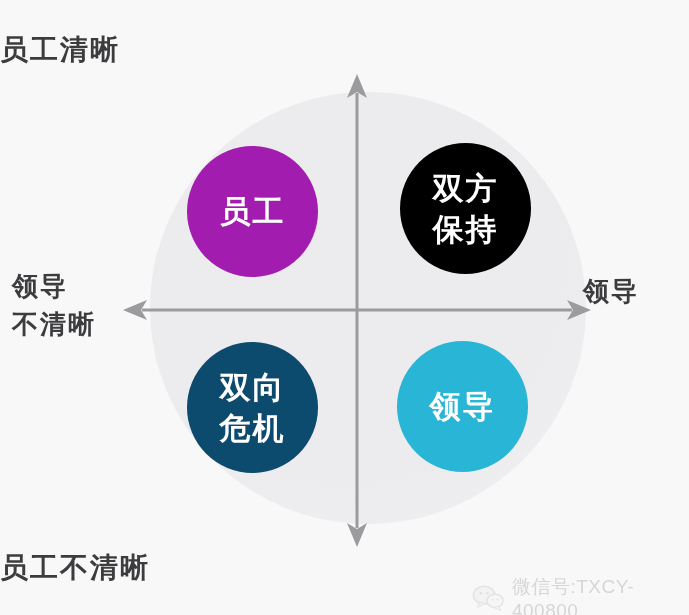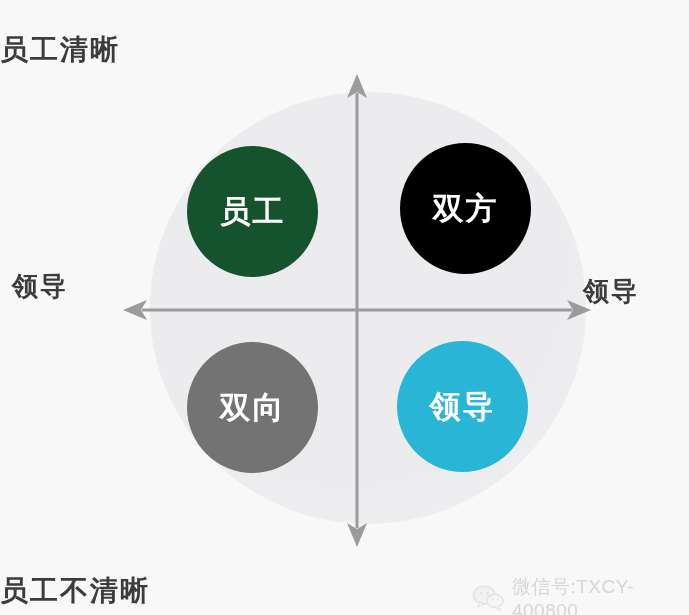--- a/index.html
+++ b/index.html
@@ -26,21 +26,21 @@
     pointer-events: none;
   }
   .axis-label {
     position: absolute;
     color: #3c3c3e;
     font-weight: 600;
     letter-spacing: 2px;
     text-align: left;
   }
   .label-top    { left: 0; right: 0; top: 31px;  font-size: 28px; }
-  .label-bottom { left: 0; right: 0; top: 549px; font-size: 28px; margin-top: 23px; }
+  .label-bottom { left: 0; right: 0; top: 549px; font-size: 28px; }
   .label-left   { left: 12px;  width: 125px; top: 267px; font-size: 26px; line-height: 38px; }
   .label-right  { left: 583px; width: 96px;  top: 272px; font-size: 26px; line-height: 38px; }
   .axis-label .line { display: block; }
   .q-circle {
     position: absolute;
     width: 131px; height: 131px;
     border-radius: 50%;
     display: flex;
     flex-direction: column;
     align-items: center;
@@ -82,36 +82,39 @@
     <polygon points="123,310 147,300 141,310 147,320" style="fill: rgb(155, 155, 157);"></polygon>
     <polygon points="591,310 567,300 573,310 567,320" style="fill: rgb(155, 155, 157);"></polygon>
   </svg>
 
   <div class="axis-label label-top">员工清晰</div>
 
   <div class="axis-label label-bottom">员工不清晰</div>
 
   <div class="axis-label label-left">
     <span class="line">领导</span>
+    <span class="line">不清晰</span>
   </div>
 
   <div class="axis-label label-right">
     <span class="line">领导</span>
   </div>
 
-  <div class="q-circle q-top-left" style="background-color: #14532d;">
+  <div class="q-circle q-top-left" style="background-color: #a21caf;">
     <span>员工</span>
   </div>
 
   <div class="q-circle q-top-right" style="background-color: #000000;">
     <span>双方</span>
+    <span>保持</span>
   </div>
 
-  <div class="q-circle q-bottom-left" style="background-color: #737373;">
+  <div class="q-circle q-bottom-left" style="background-color: #0c4a6e;">
     <span>双向</span>
+    <span>危机</span>
   </div>
 
   <div class="q-circle q-bottom-right" style="background-color: rgb(41, 181, 214);">
     <span>领导</span>
   </div>
 
   <div class="watermark" style="color: rgb(214, 214, 216);">
     <svg class="wechat-icon-svg" width="34" height="28" viewBox="0 0 34 28" xmlns="http://www.w3.org/2000/svg">
       <ellipse cx="13" cy="11" rx="11.5" ry="9.5" fill="#f2f2f3" stroke="#e2e2e4" stroke-width="1.5"></ellipse>
       <polygon points="8,18 6,24 13,20" fill="#f2f2f3" stroke="#e2e2e4" stroke-width="1"></polygon>

